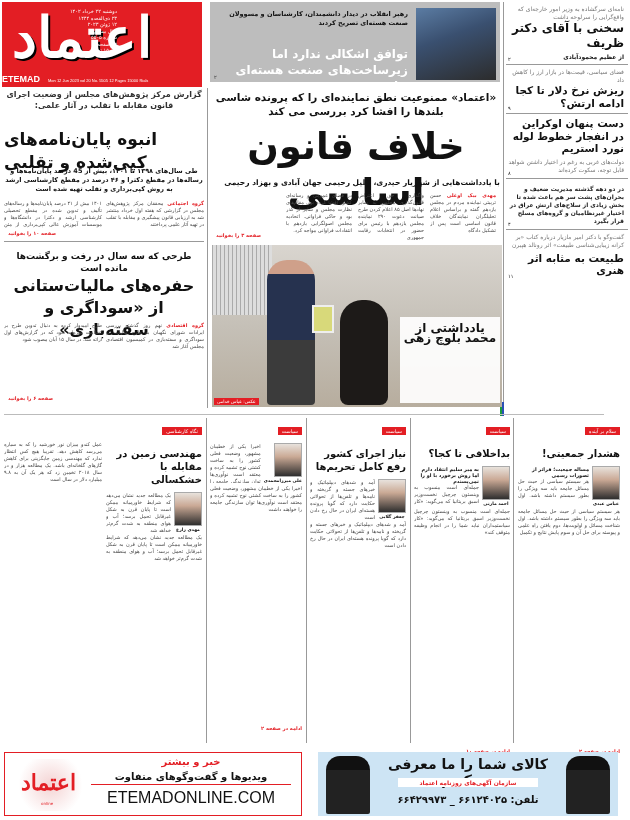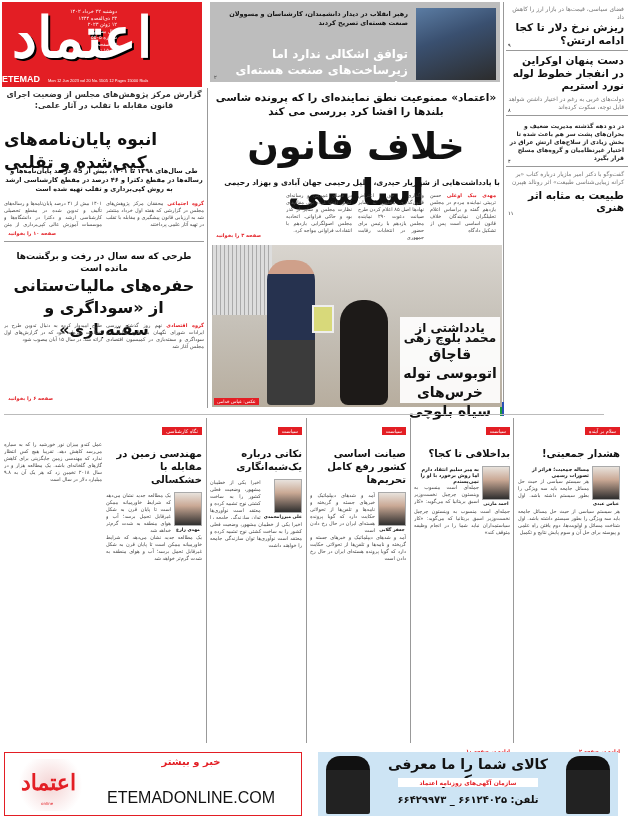--- a/index.html
+++ b/index.html
@@ -88,20 +88,26 @@
 <div id="top-banner" class="abs">
   <div id="leader-photo"></div>
   <div id="leader-sub">رهبر انقلاب در دیدار دانشمندان، کارشناسان و مسوولان صنعت هسته‌ای تصریح کردند</div>
   <div id="leader-head">توافق اشکالی ندارد اما زیرساخت‌های صنعت هسته‌ای نباید دست بخورد</div>
   <div class="abs pagenum" style="left:4px;bottom:2px;">۲</div>
 </div>
 
 <div class="vline" style="left:503px;top:2px;height:400px;"></div>
 <div id="right-col" class="abs">
   <div class="rc-item">
+    <div class="rc-kicker">نامه‌ای سرگشاده به وزیر امور خارجه‌ای که واقع‌گرایی را سرلوحه داشت</div>
+    <div class="rc-head" style="font-size:12px;line-height:15px;">سخنی با آقای دکتر ظریف</div>
+    <div class="rc-author">از عظیم محمودآبادی</div>
+    <span class="rc-pg">۲</span>
+  </div>
+  <div class="rc-item">
     <div class="rc-kicker">فضای سیاسی، قیمت‌ها در بازار ارز را کاهش داد</div>
     <div class="rc-head">ریزش نرخ دلار تا کجا ادامه ارتش؟</div>
     <span class="rc-pg">۹</span>
   </div>
   <div class="rc-item">
     <div class="rc-head">دست پنهان اوکراین در انفجار خطوط لوله نورد استریم</div>
     <div class="rc-kicker" style="margin-top:3px;">دولت‌های غربی به رغم در اختیار داشتن شواهد قابل توجه، سکوت کرده‌اند</div>
     <span class="rc-pg">۸</span>
   </div>
   <div class="rc-item">
@@ -129,21 +135,20 @@
 </div>
 <div class="abs more" style="left:216px;top:232px;">صفحه ۳ را بخوانید</div>
 
 <div id="bear-photo" class="abs">
   <div class="abs" style="left:0;top:0;width:60px;height:70px;background:repeating-linear-gradient(90deg,#aaa 0 1px,#ddd 1px 4px);"></div>
   <div id="bear-man"></div>
   <div id="bear-bucket"></div>
   <div id="bear-animal"></div>
   <div id="bear-textbox">
     <div id="bear-kicker">یادداشتی از محمد بلوچ زهی</div>
-    <div id="bear-head">قاچاق اتوبوسی توله خرس‌های سیاه بلوچی</div>
   </div>
   <div id="bear-credit">عکس: عباس خدامی</div>
 </div>
 
 <div class="vline" style="left:207px;top:88px;height:320px;"></div>
 <div id="left-a1-kicker" class="abs">گزارش مرکز پژوهش‌های مجلس از وضعیت اجرای قانون مقابله با تقلب در آثار علمی:</div>
 <div id="left-a1-head" class="abs">انبوه پایان‌نامه‌های کپی‌شده و تقلبی</div>
 <div id="left-a1-deck" class="abs">طی سال‌های ۱۳۹۸ تا ۱۴۰۱، بیش از 45 درصد پایان‌نامه‌ها و رساله‌ها در مقطع دکترا و ۴۶ درصد در مقطع کارشناسی ارشد به روش کپی‌برداری و تقلب تهیه شده است</div>
 <div class="abs body-text" style="left:106px;top:200px;width:98px;height:36px;">
   <span class="more">گروه اجتماعی</span>
@@ -195,36 +200,35 @@
       <div class="body-text" style="height:22px;">جمله‌ای است منسوب به وینستون چرچیل نخست‌وزیر اسبق بریتانیا که می‌گوید: «کار سیاستمداران نباید شما را در انجام وظیفه متوقف کند»</div>
     </div>
   </div>
   <div class="body-text" style="height:240px;margin-top:2px;">جمله‌ای است منسوب به وینستون چرچیل نخست‌وزیر اسبق بریتانیا که می‌گوید: «کار سیاستمداران نباید شما را در انجام وظیفه متوقف کند»</div>
   <div class="more">ادامه در صفحه ۱۰</div>
 </div>
 <div class="vline" style="left:410px;top:418px;height:325px;"></div>
 
 <div class="abs" style="left:310px;top:418px;width:96px;height:325px;">
   <div style="text-align:right;"><span class="tag">سیاست</span></div>
-  <div class="col-head" style="margin-top:10px;">صیانت اساسی کشور رفع کامل تحریم‌ها</div>
+  <div class="col-head" style="margin-top:10px;">نیاز اجرای کشور رفع کامل تحریم‌ها</div>
   <div style="display:flex;margin-top:6px;gap:3px;">
     <div>
         <div class="mug"></div>
         <div class="mug-name">جعفر گلابی</div>
       </div>
     <div class="body-text" style="flex:1;height:40px;">آمد و شدهای دیپلماتیک و خبرهای جسته و گریخته و نامه‌ها و تلفن‌ها از تحولاتی حکایت دارد که گویا پرونده هسته‌ای ایران در حال رخ دادن است</div>
   </div>
   <div class="body-text" style="height:240px;margin-top:2px;">آمد و شدهای دیپلماتیک و خبرهای جسته و گریخته و نامه‌ها و تلفن‌ها از تحولاتی حکایت دارد که گویا پرونده هسته‌ای ایران در حال رخ دادن است</div>
   <div class="more">ادامه در صفحه ۹</div>
 </div>
 <div class="vline" style="left:306px;top:418px;height:325px;"></div>
 
 <div class="abs" style="left:210px;top:418px;width:92px;height:325px;">
   <div style="text-align:right;"><span class="tag">سیاست</span></div>
-  <div class="col-head" style="margin-top:10px;">نکاتی درباره یک‌شبه‌انگاری</div>
   <div style="display:flex;margin-top:6px;gap:3px;">
     <div>
         <div class="mug"></div>
         <div class="mug-name">علی میرزامحمدی</div>
       </div>
     <div class="body-text" style="flex:1;height:40px;">اخیرا یکی از خطیبان مشهور، وضعیت فعلی کشور را به ساخت کشتی نوح تشبیه کرده و معتقد است نوآوری‌ها توان سازندگی جامعه را خواهند داشت</div>
   </div>
   <div class="body-text" style="height:240px;margin-top:2px;">اخیرا یکی از خطیبان مشهور، وضعیت فعلی کشور را به ساخت کشتی نوح تشبیه کرده و معتقد است نوآوری‌ها توان سازندگی جامعه را خواهند داشت</div>
   <div class="more">ادامه در صفحه ۲</div>
 </div>
@@ -248,20 +252,21 @@
   </div>
   <div class="more">ادامه در صفحه ۴</div>
 </div>
 
 <div id="ad-left" class="abs">
   <div class="abs" style="left:8px;top:6px;width:75px;height:52px;background:radial-gradient(circle,#f4d3d3 0%,#fff 70%);">
     <div style="position:absolute;left:8px;top:10px;font-size:22px;font-weight:bold;color:#e31e24;font-family:'DejaVu Serif',serif;">اعتماد</div>
     <div style="position:absolute;left:28px;top:42px;font-size:4px;color:#e31e24;">online</div>
   </div>
   <div class="abs" style="right:10px;top:3px;width:200px;text-align:center;font-size:10px;font-weight:bold;color:#e31e24;">خبر و بیشتر</div>
+  <div class="abs" style="right:10px;top:18px;width:200px;text-align:center;font-size:10px;font-weight:bold;color:#111;border-bottom:1px solid #e31e24;padding-bottom:2px;">ویدیوها و گفت‌وگوهای متفاوت</div>
   <div class="abs" style="right:10px;top:36px;width:200px;text-align:center;font-size:16px;color:#111;font-family:'Liberation Sans',sans-serif;direction:ltr;">ETEMADONLINE.COM</div>
 </div>
 
 <div id="ad-right" class="abs">
   <div class="abs" style="left:8px;top:4px;width:44px;height:58px;background:linear-gradient(180deg,#111 0 25%,#222 25%);border-radius:14px 14px 2px 2px;"></div>
   <div class="abs" style="right:8px;top:4px;width:44px;height:58px;background:linear-gradient(180deg,#111 0 25%,#222 25%);border-radius:14px 14px 2px 2px;"></div>
   <div class="abs" style="left:60px;top:4px;width:180px;text-align:center;font-size:14px;font-weight:bold;color:#111;">کالای شما را ما معرفی می‌کنیم</div>
   <div class="abs" style="left:80px;top:26px;width:140px;text-align:center;font-size:6px;font-weight:bold;color:#e31e24;background:#fff;padding:1px 0;">سازمان آگهی‌های روزنامه اعتماد</div>
   <div class="abs" style="left:60px;top:42px;width:180px;text-align:center;font-size:10px;font-weight:bold;color:#111;">
     <span>تلفن:</span>

